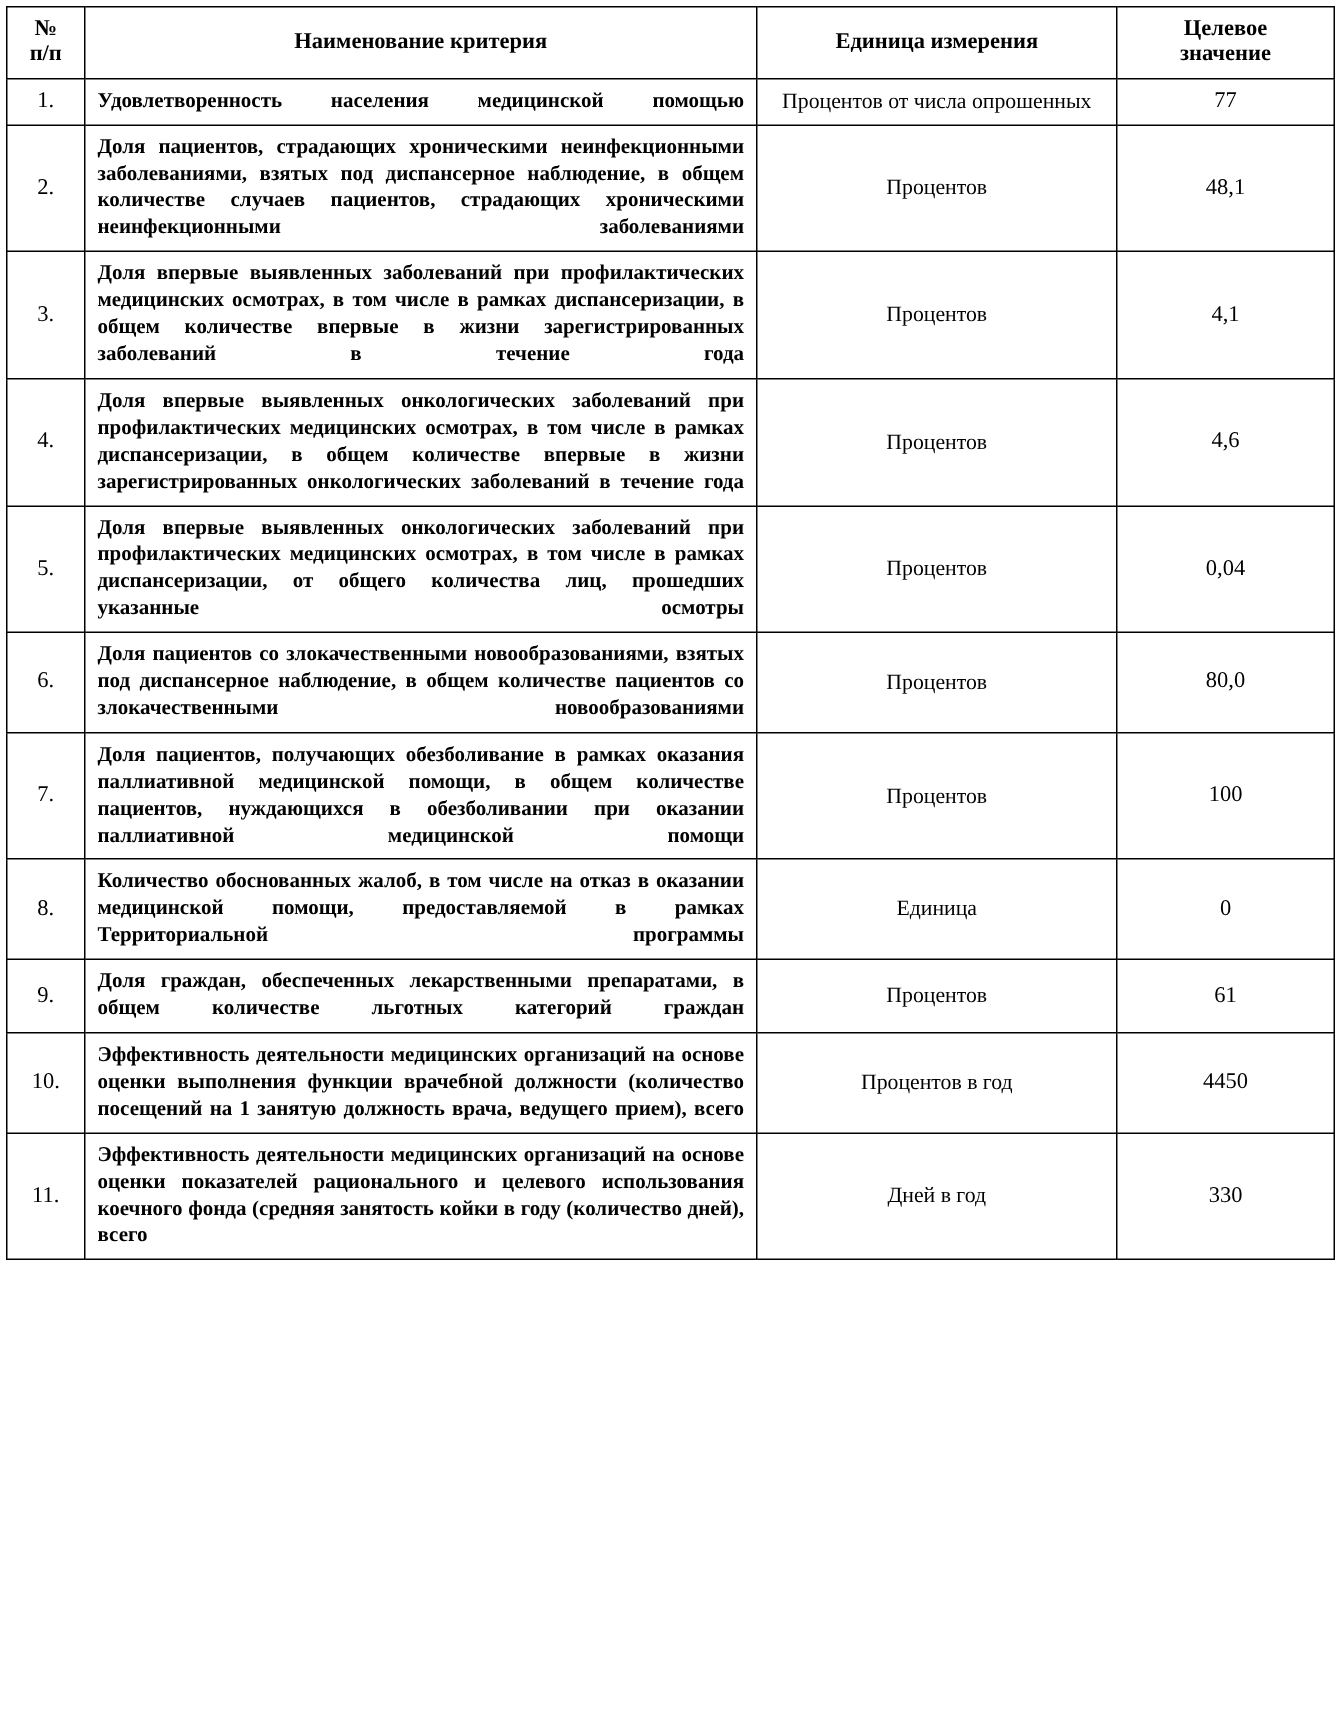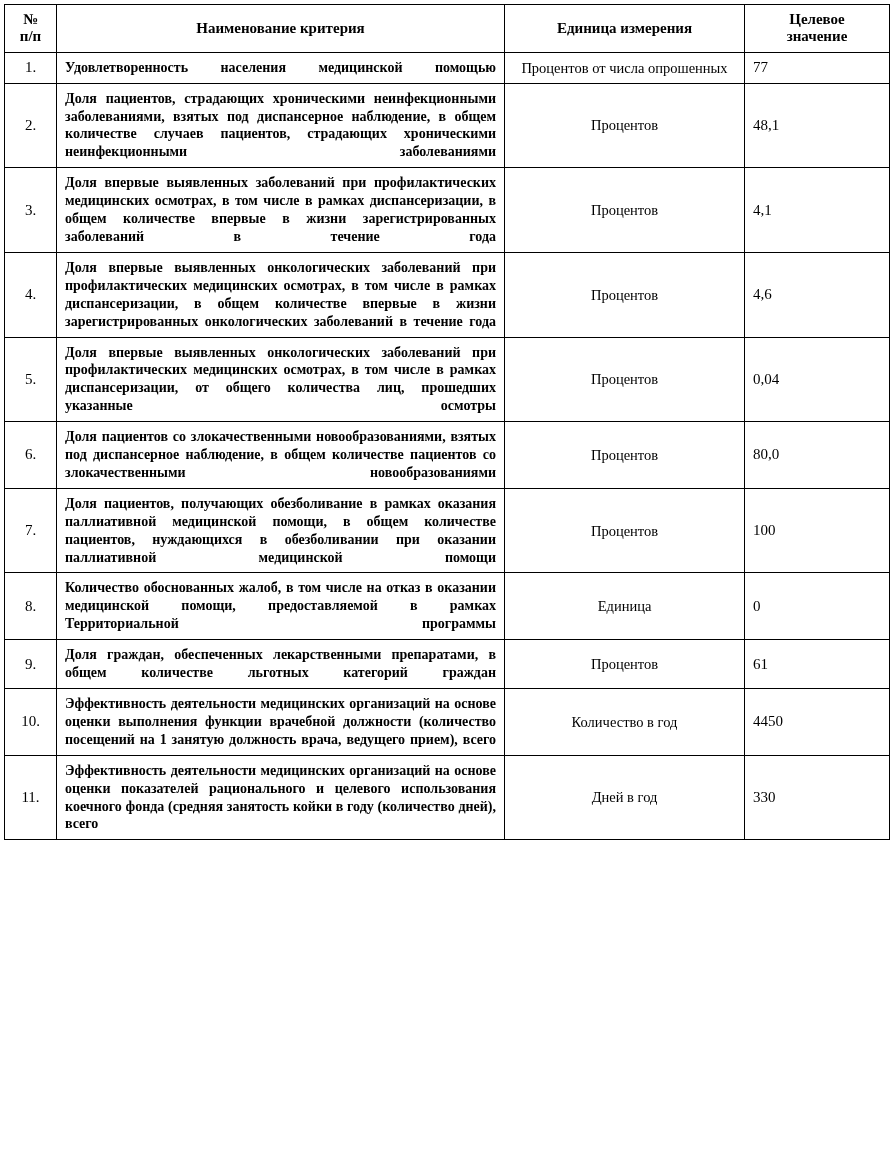--- a/index.html
+++ b/index.html
@@ -60,21 +60,21 @@
     padding-top: 8px;
     hyphens: none;
   }
   td.unit {
     text-align: center;
     font-size: 14.5px;
     line-height: 1.25;
     margin-top: 24px;
   }
   td.target {
-    text-align: left;
+    text-align: center;
     font-size: 15px;
   }
 </style>
 </head>
 <body>
 
 <div class="page">
   <table class="criteria-table">
     <colgroup>
       <col class="c-num">
@@ -147,21 +147,21 @@
       </tr>
       <tr>
         <td class="num">9.</td>
         <td class="name">Доля граждан, обеспеченных лекарственными препаратами, в общем количестве льготных категорий граждан</td>
         <td class="unit">Процентов</td>
         <td class="target">61</td>
       </tr>
       <tr>
         <td class="num">10.</td>
         <td class="name">Эффективность деятельности медицинских организаций на основе оценки выполнения функции врачебной должности (количество посещений на 1 занятую должность врача, ведущего прием), всего</td>
-        <td class="unit">Количество в год</td>
+        <td class="unit">Процентов в год</td>
         <td class="target">4450</td>
       </tr>
       <tr>
         <td class="num">11.</td>
         <td class="name">Эффективность деятельности медицинских организаций на основе оценки показателей рационального и целевого использования коечного фонда (средняя занятость койки в году (количество дней), всего</td>
         <td class="unit">Дней в год</td>
         <td class="target">330</td>
       </tr>
     </tbody>
   </table>

